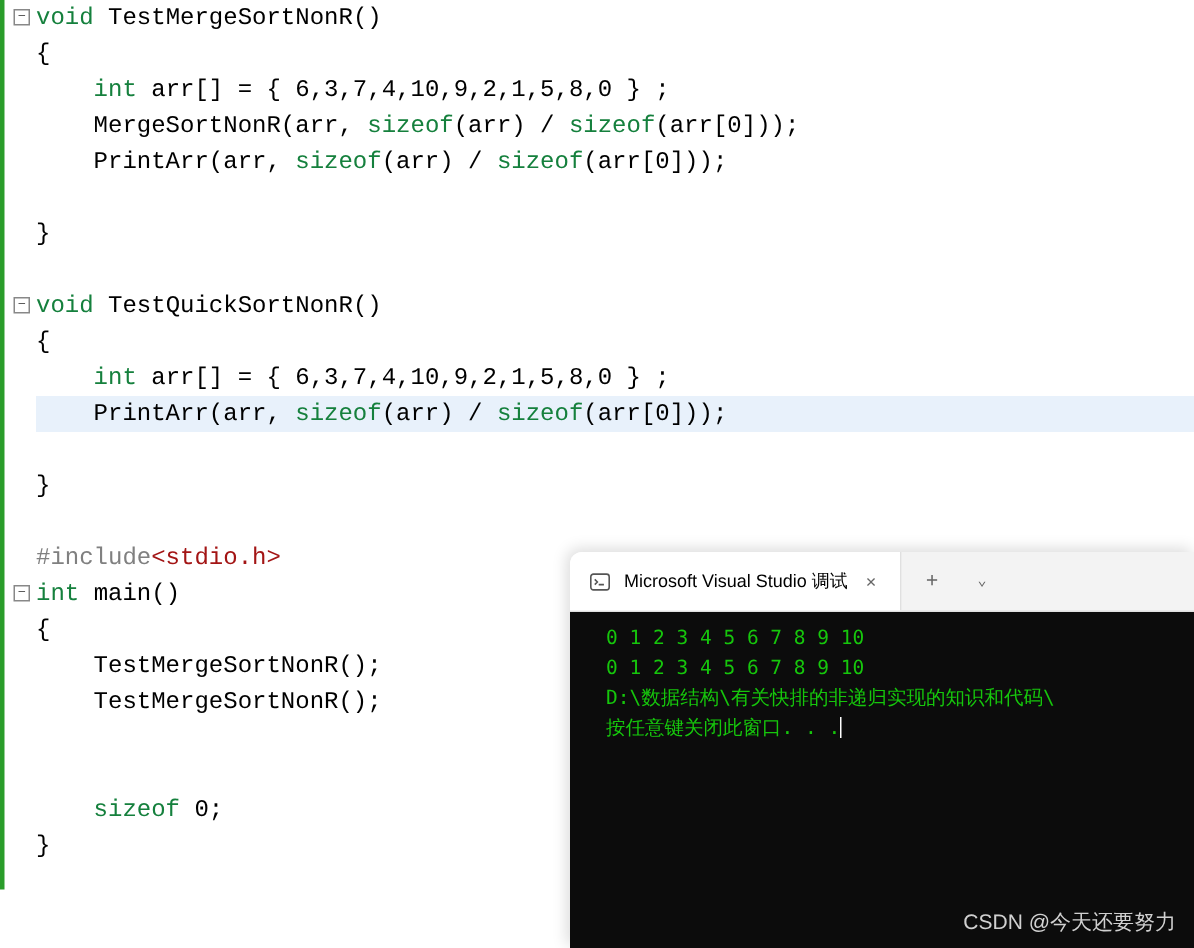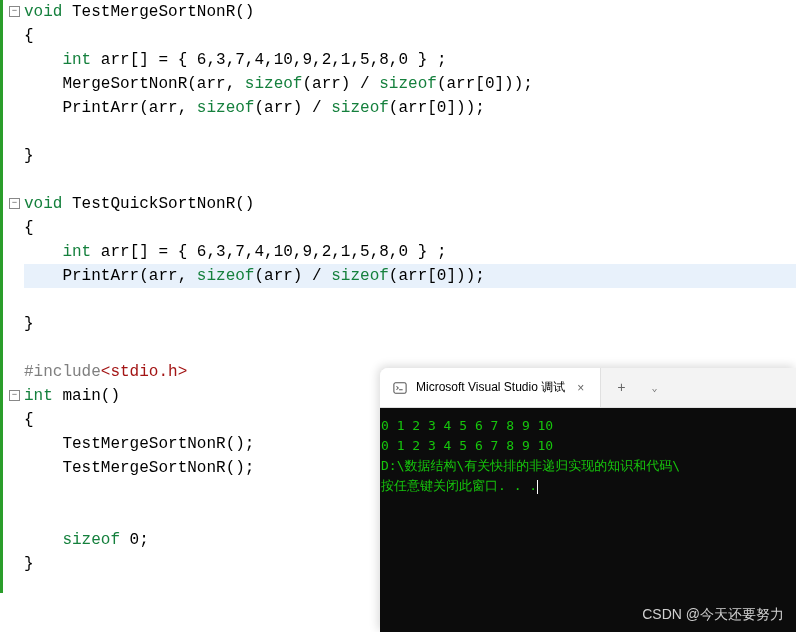--- a/index.html
+++ b/index.html
@@ -111,21 +111,21 @@
     }
     .tab-dropdown {
       padding: 0 10px;
       color: #666;
       cursor: pointer;
       font-size: 10px;
     }
     .terminal-body {
       background: #0c0c0c;
       height: calc(100% - 40px);
-      padding: 8px 1px;
+      padding: 8px 24px;
       font-family: Consolas, monospace;
       font-size: 13px;
       color: #16c60c;
       line-height: 20px;
     }
     .term-line {
       white-space: pre;
     }
     .cursor {
       display: inline-block;

